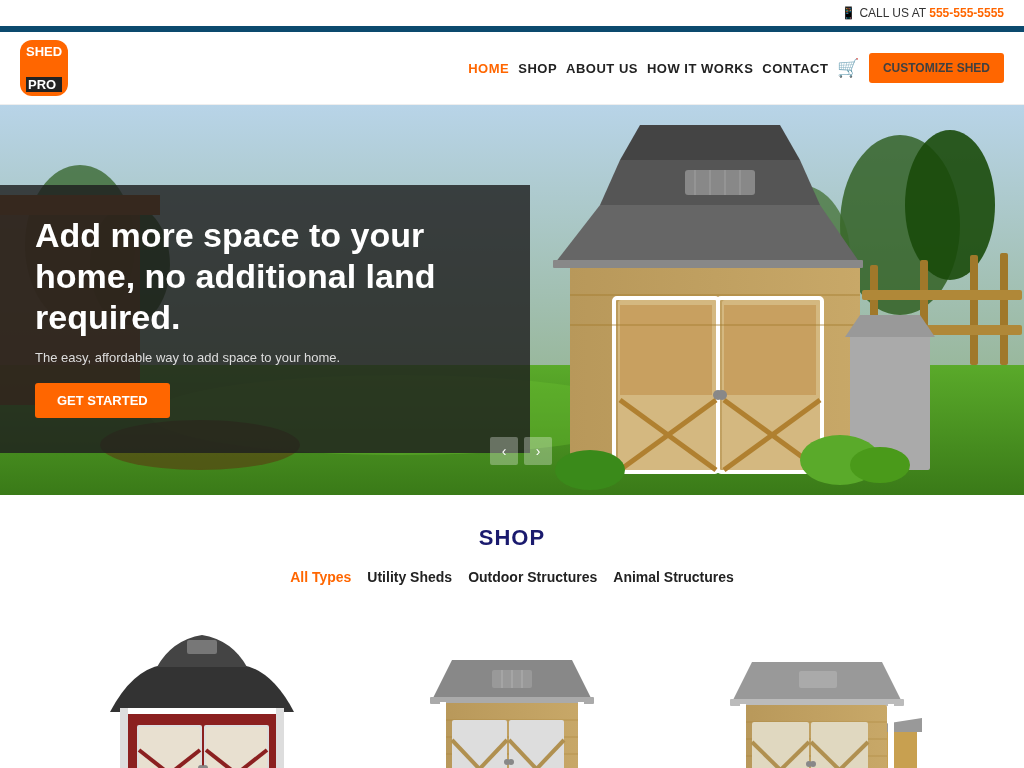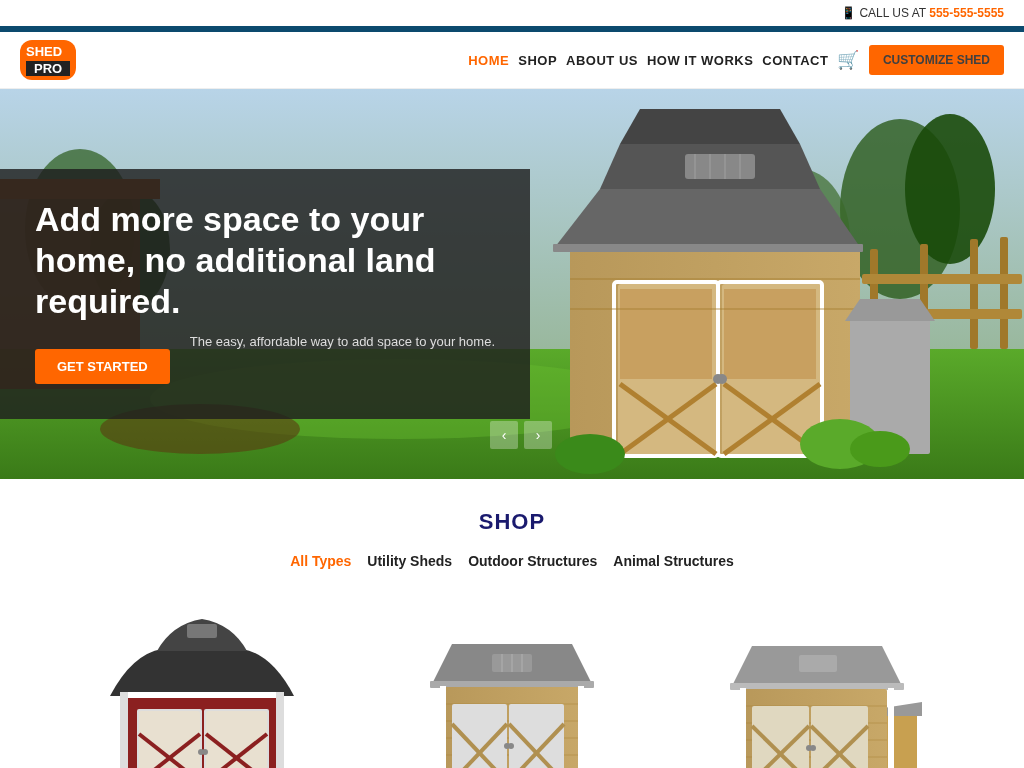--- a/index.html
+++ b/index.html
@@ -32,21 +32,21 @@
     .logo-box {
       background: #ff6600;
       color: #fff;
       font-weight: bold;
       font-size: 14px;
       padding: 4px 6px;
       line-height: 1.2;
       border-radius: 12px;
     }
     .logo-box .shed { display: block; font-size: 13px; }
-    .logo-box .pro { display: block; font-size: 13px; background: #222; padding: 0 8px; margin-top: 1px; }
+    .logo-box .pro { display: block; font-size: 13px; background: #222; padding: 0 2px; margin-top: 17px; }
 
     .nav {
       display: flex;
       align-items: center;
       gap: 9px;
     }
     .nav a {
       text-decoration: none;
       font-size: 13px;
       font-weight: 600;
@@ -101,21 +101,21 @@
     }
     .hero-text-box h1 {
       font-size: 34px;
       font-weight: 900;
       line-height: 1.2;
       margin-bottom: 12px;
     }
     .hero-text-box p {
       font-size: 13px;
       color: #ddd;
-      text-align: right;
+      margin-bottom: 18px;
     }
     .get-started-btn {
       background: #ff6600;
       color: #fff;
       border: none;
       padding: 10px 22px;
       font-size: 13px;
       font-weight: bold;
       border-radius: 3px;
       cursor: pointer;

